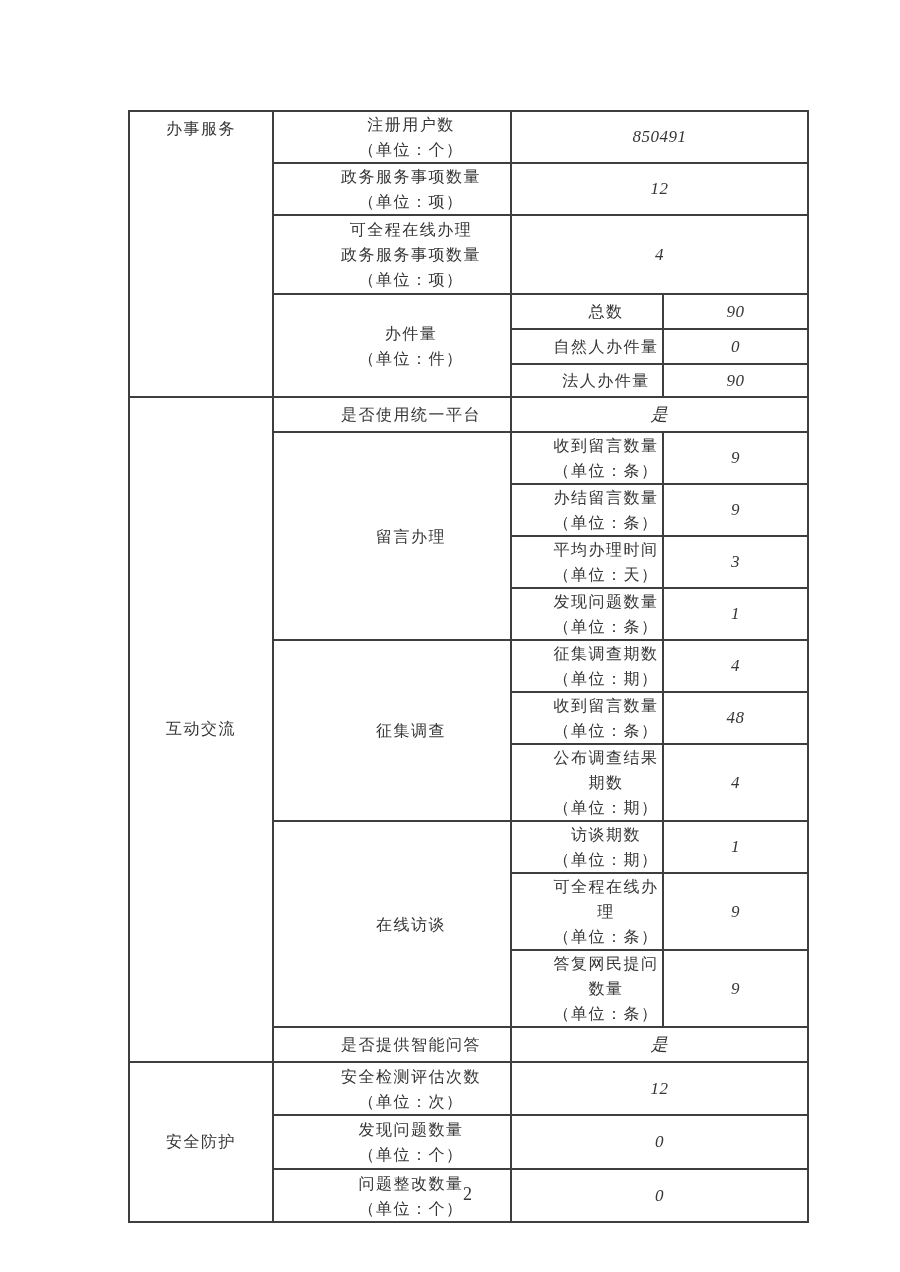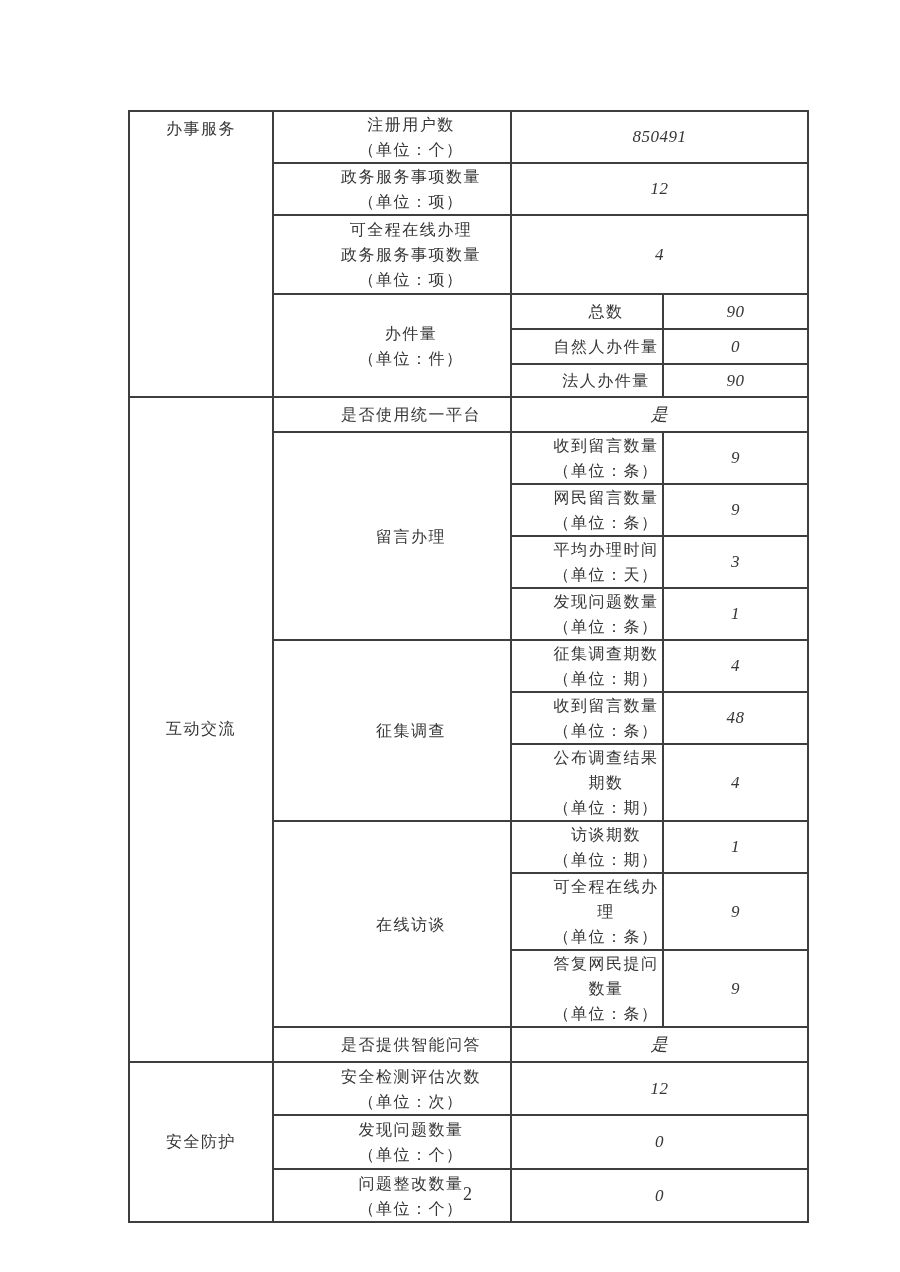--- a/index.html
+++ b/index.html
@@ -117,21 +117,21 @@
     <tr class="h52">
       <td class="lbl" rowspan="4">留言办理</td>
       <td class="lbl">
         <div>收到留言数量</div>
         <div>（单位：条）</div>
       </td>
       <td class="val">9</td>
     </tr>
     <tr class="h52">
       <td class="lbl">
-        <div>网民留言数量</div>
+        <div>办结留言数量</div>
         <div>（单位：条）</div>
       </td>
       <td class="val">9</td>
     </tr>
     <tr class="h52">
       <td class="lbl">
         <div>平均办理时间</div>
         <div>（单位：天）</div>
       </td>
       <td class="val">3</td>

